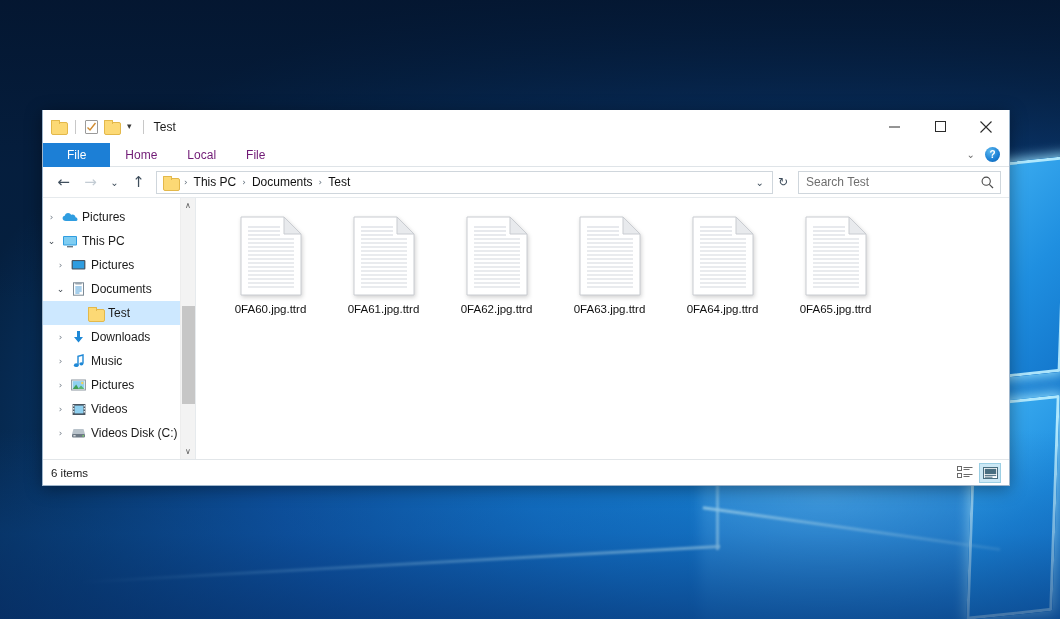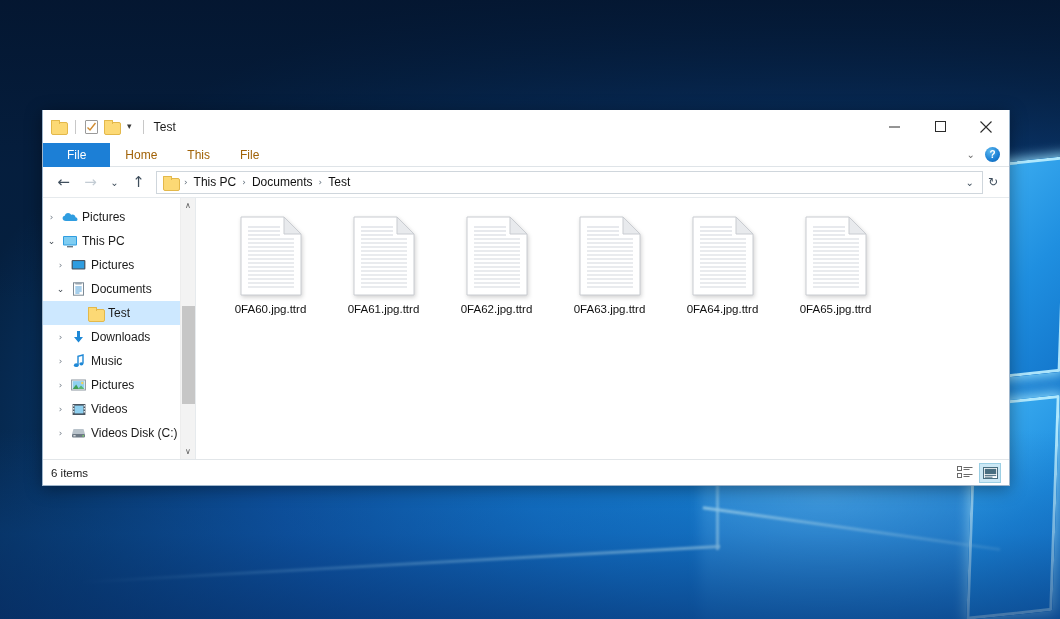--- a/index.html
+++ b/index.html
@@ -127,21 +127,21 @@
     color: #2b2b2b;
   }
 
   
   .ribbon {
     height: 24px; background: #ffffff; display: flex; align-items: stretch;
     border-bottom: 1px solid #dfe4e8; flex: none;
   }
   .rtab {
     display: flex; align-items: center; padding: 0 15px;
-    font-size: 12px; color: #a16207; height: 24px;
+    font-size: 12px; color: #701a75; height: 24px;
   }
   .rtab.file {
     background: #1c7fd6; color: #ffffff; padding: 0 24px;
   }
   .ribbon-right { margin-left: auto; display: flex; align-items: center; gap: 10px; padding-right: 9px; }
   .chev-min { font-size: 10px; color: #6a6a6a; font-family: "DejaVu Sans", sans-serif; }
   .help-ico {
     width: 15px; height: 15px; border-radius: 50%;
     background: radial-gradient(circle at 35% 28%, #5bb8ee 0%, #1b7fd4 60%, #0d5ea8 100%);
     color: #fff; font-size: 10px; font-weight: bold;
@@ -303,21 +303,21 @@
           <svg width="12" height="12" viewBox="0 0 12 12">
               <path d="M0.5 0.5 L11.5 11.5 M11.5 0.5 L0.5 11.5" stroke="currentColor" stroke-width="1.1"></path>
             </svg>
         </div>
       </div>
     </div>
 
     <div class="ribbon">
       <div class="rtab file">File</div>
       <div class="rtab">Home</div>
-      <div class="rtab">This</div>
+      <div class="rtab">Local</div>
       <div class="rtab">File</div>
       <div class="ribbon-right">
         <span class="chev-min">⌄</span>
         <span class="help-ico">?</span>
       </div>
     </div>
 
     <div class="addressrow">
       <div class="navbtn">←</div>
       <div class="navbtn disabled">→</div>
@@ -331,20 +331,27 @@
         <span class="crumb-sep">›</span>
         <span class="crumb">Documents</span>
         <span class="crumb-sep">›</span>
         <span class="crumb">Test</span>
         <span class="addr-right">
           <span class="addr-ico">⌄</span>
         </span>
       </div>
       <span class="refresh-ico">↻</span>
 
+      <div class="searchbox">
+        <input type="text" placeholder="Search Test" style="">
+        <svg width="13" height="13" viewBox="0 0 13 13">
+          <circle cx="5.2" cy="5.2" r="4.1" fill="none" stroke="#4a4a4a" stroke-width="1.1"></circle>
+          <path d="M8.3 8.3 L12 12" stroke="#4a4a4a" stroke-width="1.2"></path>
+        </svg>
+      </div>
     </div>
 
     <div class="wbody">
 
       <div class="navpane">
 
         <div class="navitem indent1">
           <span class="twisty">›</span>
           <span class="nav-ico">
             <svg width="16" height="12" viewBox="0 0 16 12">

